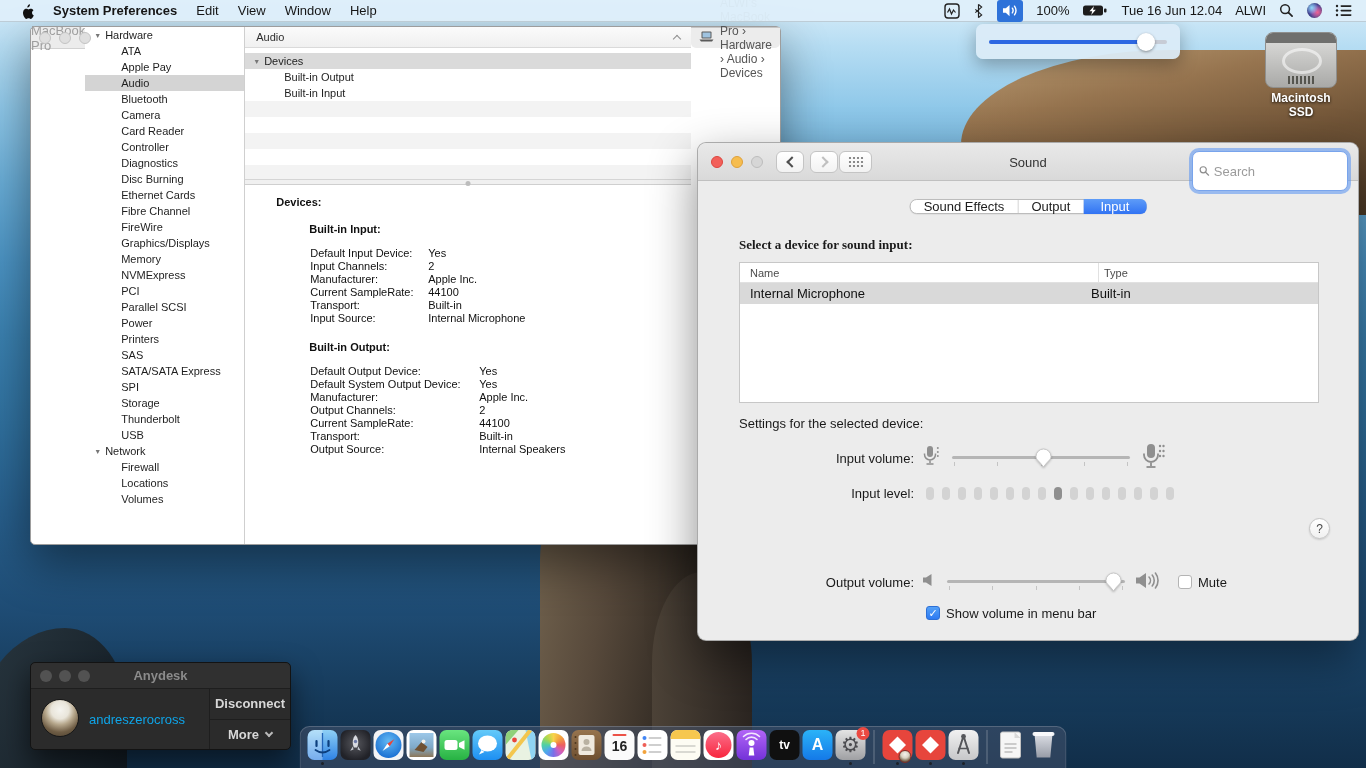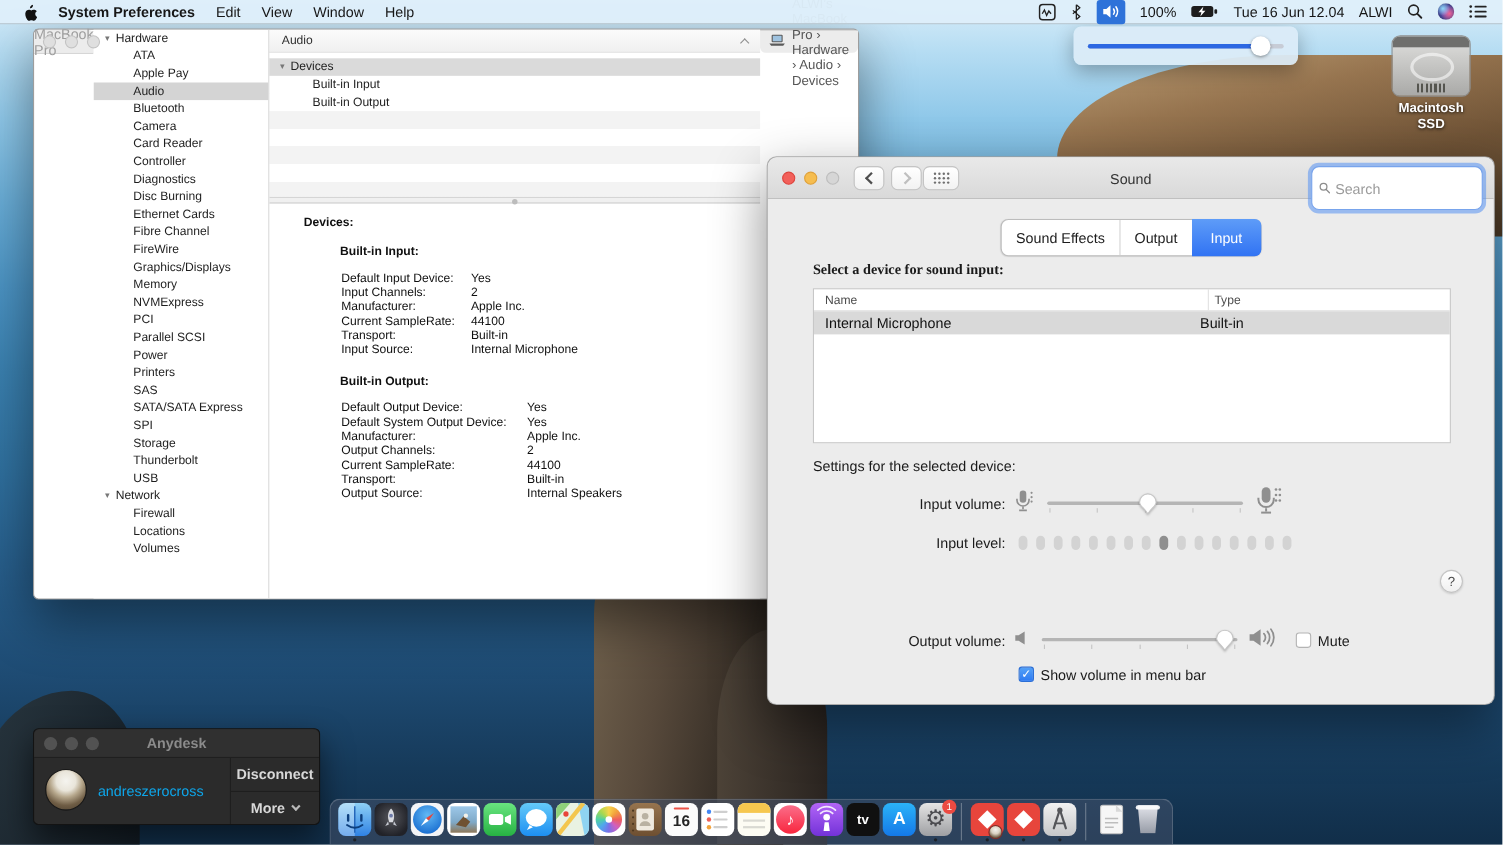--- a/index.html
+++ b/index.html
@@ -106,21 +106,21 @@
   .chev.fwd { border-color:#bfbfbf; transform:rotate(-135deg); margin-left:-3px; }
   .gridbtn { position:absolute; left:141px; top:8px; width:33px; height:22px; background:linear-gradient(#ffffff,#f2f2f2);
     border:1px solid #c4c4c4; border-radius:6px; display:flex; align-items:center; justify-content:center; }
   .snd-name { position:absolute; left:0; top:0; width:100%; height:38px; display:flex; align-items:center; justify-content:center;
     font-size:13px; color:#333; pointer-events:none; }
   .searchbox { position:absolute; right:10px; top:8px; width:156px; height:40px; background:#fff;
     border:1px solid #78a4ec; border-radius:7px; box-shadow:0 0 0 3px rgba(86,146,243,.55);
     display:flex; align-items:center; padding:0 6px; gap:4px; }
   .searchbox input { border:none; outline:none; width:100%; font-size:13px; font-family:"Liberation Sans",sans-serif; background:transparent; color:#222; }
   .searchbox input::placeholder { color:#9b9b9b; }
-  .tabs { position:absolute; top:56px; left:50%; transform:translateX(-50%); display:flex; height:34px;
+  .tabs { position:absolute; top:56px; left:50%; transform:translateX(-50%); display:flex; height:15px;
     background:#fff; border:1px solid #bcbcbc; border-radius:7px; font-size:13px; color:#1c1c1c;
     box-shadow:0 .5px 1px rgba(0,0,0,.1); }
   .tab { padding:0 13px; display:flex; align-items:center; border-right:1px solid #d4d4d4; }
   .tab.sel { background:linear-gradient(#5e9cf8,#3173f3); color:#fff; border:none; border-radius:0 6px 6px 0; padding:0 17px; margin:-1px; }
   .sel-label { position:absolute; left:41px; top:94px; font-size:13px; font-weight:bold; color:#1a1a1a;font-family:Liberation Serif, serif; }
   .dev-table { position:absolute; left:41px; top:119px; width:580px; height:141px; background:#fff; border:1px solid #c7c7c7; }
   .thead { height:20px; display:flex; font-size:11px; color:#4c4c4c; border-bottom:1px solid #e1e1e1;gap:12px; }
   .th-name { flex:0 0 346px; padding-left:10px; display:flex; align-items:center; }
   .th-type { flex:1; border-left:1px solid #e1e1e1; padding-left:5px; display:flex; align-items:center; }
   .trow { height:21px; display:flex; align-items:center; font-size:13px; color:#111; background:#d9d9d9; }
@@ -415,24 +415,24 @@
           <span>Audio</span>
             <span class="grow"></span>
           <span class="chev-up"></span>
         </div>
         <div class="gap5"></div>
         <div class="devrow">
           <span class="tri">▼</span>
           <span>Devices</span>
         </div>
         <div class="treerow">
+            <span>Built-in Output</span>
+          </div>
+        <div class="treerow">
             <span>Built-in Input</span>
-          </div>
-        <div class="treerow">
-            <span>Built-in Output</span>
           </div>
         <div class="stripes"></div>
         <div class="splitter">
             <span class="knob"></span>
           </div>
         <div class="details">
           <div class="d-heading">Devices:</div>
           <div class="d-sub">Built-in Input:</div>
           <div class="d-row">
               <span class="lab">Default Input Device:</span>

